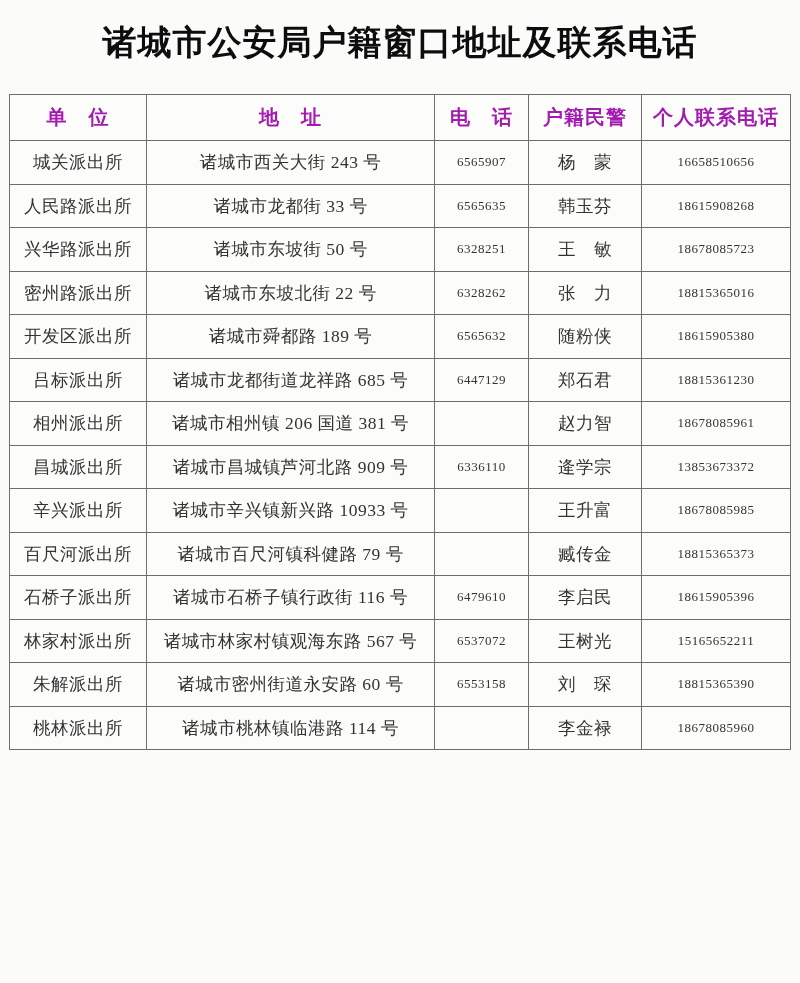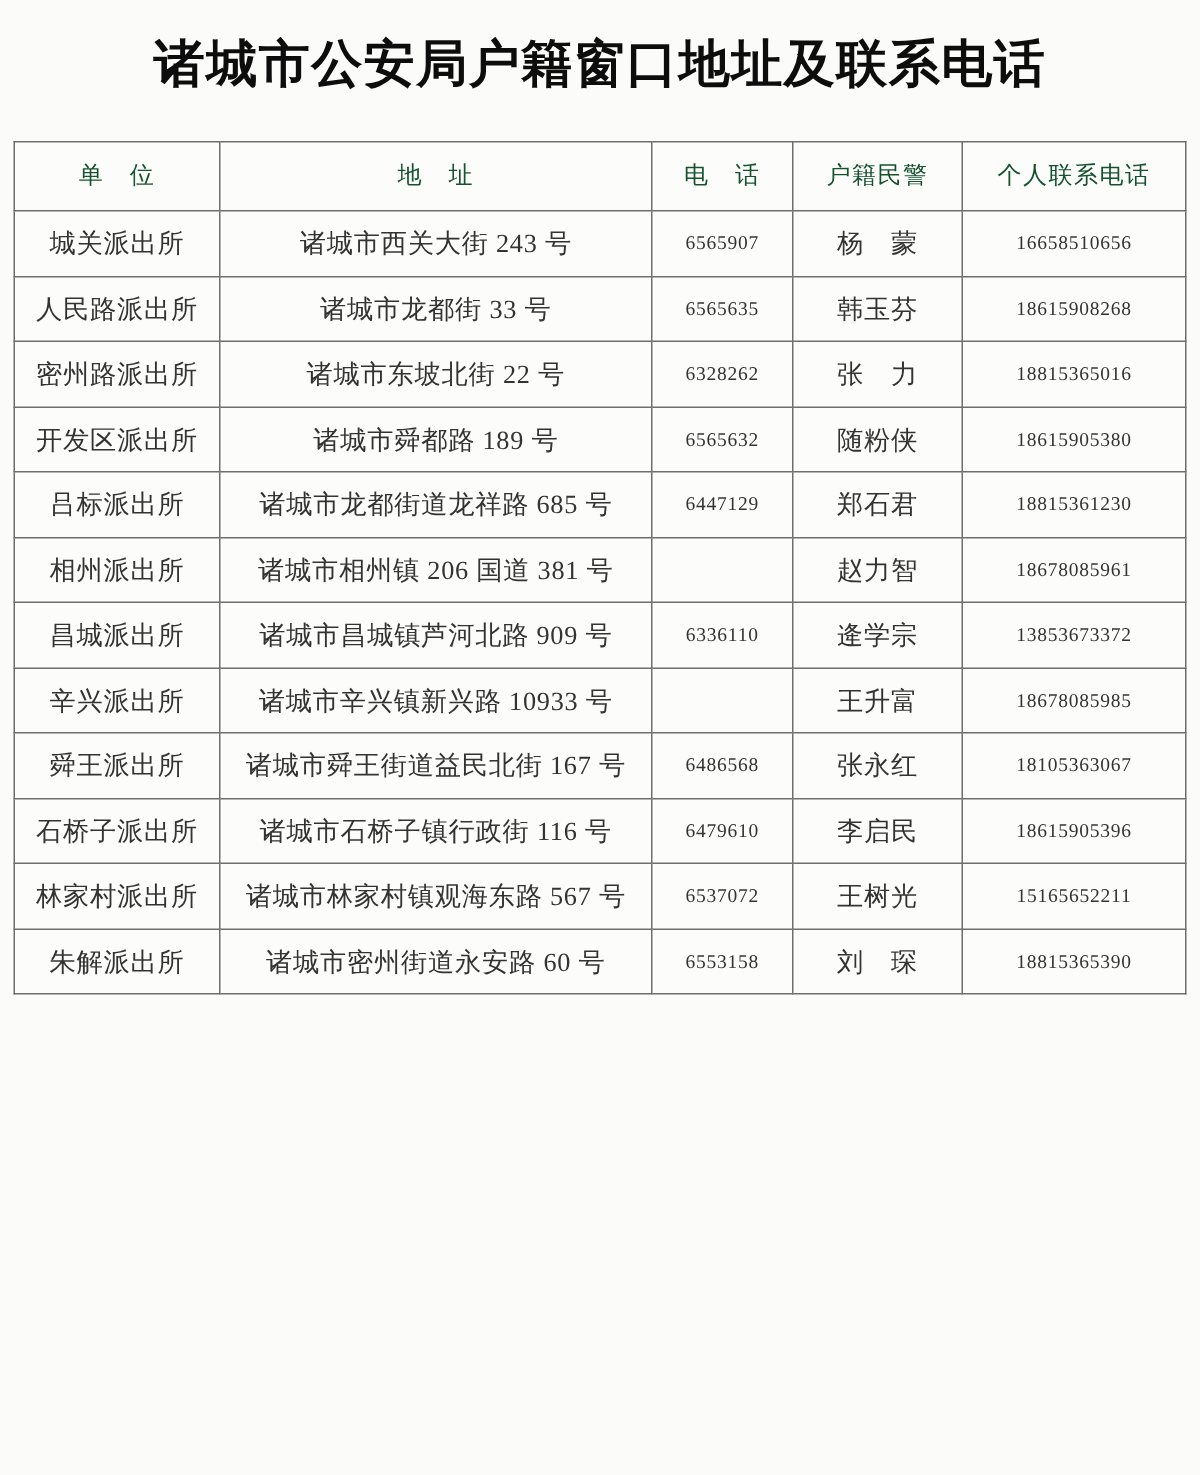--- a/index.html
+++ b/index.html
@@ -40,23 +40,23 @@
   .contact-table th, .contact-table td {
     border: 1px solid #6e6e6e;
     text-align: center;
     vertical-align: middle;
     padding: 0 2px;
     overflow: hidden;
     white-space: nowrap;
   }
   .contact-table thead th {
     height: 45px;
-    font-size: 16px;
-    font-weight: 400;
-    color: #14532d;
+    font-size: 20px;
+    font-weight: 700;
+    color: #a21caf;
     font-family: "Liberation Sans", "DejaVu Sans", sans-serif;
     letter-spacing: 1px;
   }
   .contact-table tbody td {
     height: 42.5px;
     font-size: 17.5px;
     color: #333333;
     letter-spacing: 0.5px;
   }
   .contact-table td.num {
@@ -97,20 +97,27 @@
           <td class="num">16658510656</td>
         </tr>
         <tr>
           <td>人民路派出所</td>
           <td>诸城市龙都街 33 号</td>
           <td class="num">6565635</td>
           <td>韩玉芬</td>
           <td class="num">18615908268</td>
         </tr>
         <tr>
+          <td>兴华路派出所</td>
+          <td>诸城市东坡街 50 号</td>
+          <td class="num">6328251</td>
+          <td>王　敏</td>
+          <td class="num">18678085723</td>
+        </tr>
+        <tr>
           <td>密州路派出所</td>
           <td>诸城市东坡北街 22 号</td>
           <td class="num">6328262</td>
           <td>张　力</td>
           <td class="num">18815365016</td>
         </tr>
         <tr>
           <td>开发区派出所</td>
           <td>诸城市舜都路 189 号</td>
           <td class="num">6565632</td>
@@ -139,25 +146,25 @@
           <td class="num">13853673372</td>
         </tr>
         <tr>
           <td>辛兴派出所</td>
           <td>诸城市辛兴镇新兴路 10933 号</td>
           <td class="num"></td>
           <td>王升富</td>
           <td class="num">18678085985</td>
         </tr>
         <tr>
-          <td>舜王派出所</td>
-          <td>诸城市舜王街道益民北街 167 号</td>
-          <td class="num">6486568</td>
-          <td>张永红</td>
-          <td class="num">18105363067</td>
+          <td>百尺河派出所</td>
+          <td>诸城市百尺河镇科健路 79 号</td>
+          <td class="num"></td>
+          <td>臧传金</td>
+          <td class="num">18815365373</td>
         </tr>
         <tr>
           <td>石桥子派出所</td>
           <td>诸城市石桥子镇行政街 116 号</td>
           <td class="num">6479610</td>
           <td>李启民</td>
           <td class="num">18615905396</td>
         </tr>
         <tr>
           <td>林家村派出所</td>
@@ -166,16 +173,23 @@
           <td>王树光</td>
           <td class="num">15165652211</td>
         </tr>
         <tr>
           <td>朱解派出所</td>
           <td>诸城市密州街道永安路 60 号</td>
           <td class="num">6553158</td>
           <td>刘　琛</td>
           <td class="num">18815365390</td>
         </tr>
+        <tr>
+          <td>桃林派出所</td>
+          <td>诸城市桃林镇临港路 114 号</td>
+          <td class="num"></td>
+          <td>李金禄</td>
+          <td class="num">18678085960</td>
+        </tr>
       </tbody>
   </table>
 
 </div>
 
 </body></html>

